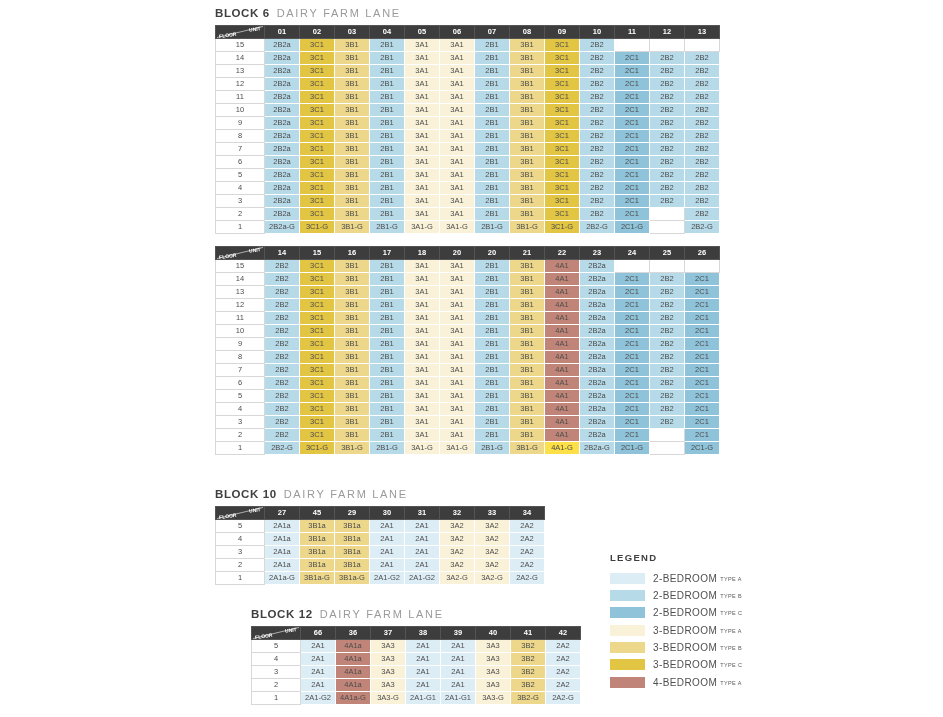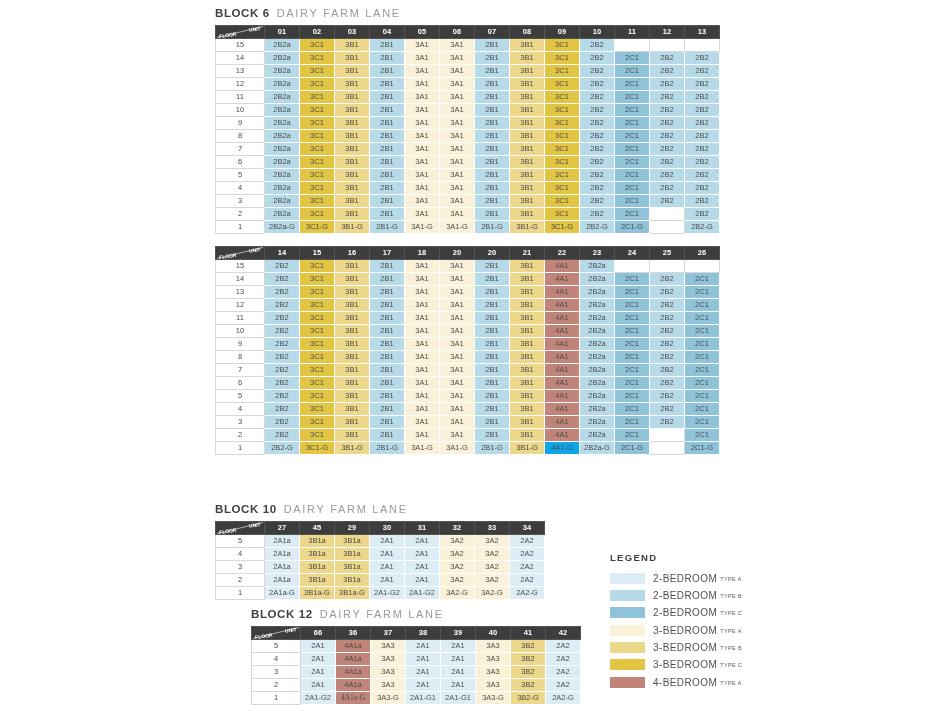--- a/index.html
+++ b/index.html
@@ -586,31 +586,31 @@
             <tr>
               <td class="floor-cell">1</td>
               <td class="unit-cell" style="background: rgb(183, 218, 233);">2B2-G</td>
               <td class="unit-cell" style="background: rgb(227, 197, 68);">3C1-G</td>
               <td class="unit-cell" style="background: rgb(236, 215, 139);">3B1-G</td>
               <td class="unit-cell" style="background: rgb(183, 218, 233);">2B1-G</td>
               <td class="unit-cell" style="background: rgb(250, 242, 216);">3A1-G</td>
               <td class="unit-cell" style="background: rgb(250, 242, 216);">3A1-G</td>
               <td class="unit-cell" style="background: rgb(183, 218, 233);">2B1-G</td>
               <td class="unit-cell" style="background: rgb(236, 215, 139);">3B1-G</td>
-              <td class="unit-cell" style="background: #0ea5e9;">4A1-G</td>
+              <td class="unit-cell" style="background: #fde047;">4A1-G</td>
               <td class="unit-cell" style="background: rgb(183, 218, 233);">2B2a-G</td>
               <td class="unit-cell" style="background: rgb(143, 195, 218);">2C1-G</td>
               <td class="empty-cell"></td>
               <td class="unit-cell" style="background: rgb(143, 195, 218);">2C1-G</td>
             </tr>
           </tbody>
     </table>
   </section>
 
-  <section class="block" style="left: 215px; top: 502px;">
+  <section class="block" style="left: 215px; top: 487px;">
     <h2 class="block-title">
       <span class="block-name">BLOCK 10</span><span class="street-name">DAIRY FARM LANE</span>
     </h2>
     <table class="stack-table">
       <thead>
         <tr>
           <th class="corner">
             <svg viewBox="0 0 49 13" preserveAspectRatio="none">
               <line x1="1" y1="12.5" x2="48" y2="0.5" stroke="#eaeaea" stroke-width="0.7"></line>
             </svg>
@@ -752,21 +752,21 @@
               <td class="unit-cell" style="background: rgb(250, 242, 216);">3A3</td>
               <td class="unit-cell" style="background: rgb(221, 237, 246);">2A1</td>
               <td class="unit-cell" style="background: rgb(221, 237, 246);">2A1</td>
               <td class="unit-cell" style="background: rgb(250, 242, 216);">3A3</td>
               <td class="unit-cell" style="background: rgb(236, 215, 139);">3B2</td>
               <td class="unit-cell" style="background: rgb(221, 237, 246);">2A2</td>
             </tr>
             <tr>
               <td class="floor-cell">1</td>
               <td class="unit-cell" style="background: rgb(221, 237, 246);">2A1-G2</td>
-              <td class="unit-cell" style="background: rgb(192, 133, 120); font-family: Liberation Serif, serif;">4A1a-G</td>
+              <td class="unit-cell" style="background: rgb(192, 133, 120);">4A1a-G</td>
               <td class="unit-cell" style="background: rgb(250, 242, 216);">3A3-G</td>
               <td class="unit-cell" style="background: rgb(221, 237, 246);">2A1-G1</td>
               <td class="unit-cell" style="background: rgb(221, 237, 246);">2A1-G1</td>
               <td class="unit-cell" style="background: rgb(250, 242, 216);">3A3-G</td>
               <td class="unit-cell" style="background: rgb(236, 215, 139);">3B2-G</td>
               <td class="unit-cell" style="background: rgb(221, 237, 246);">2A2-G</td>
             </tr>
           </tbody>
     </table>
   </section>

